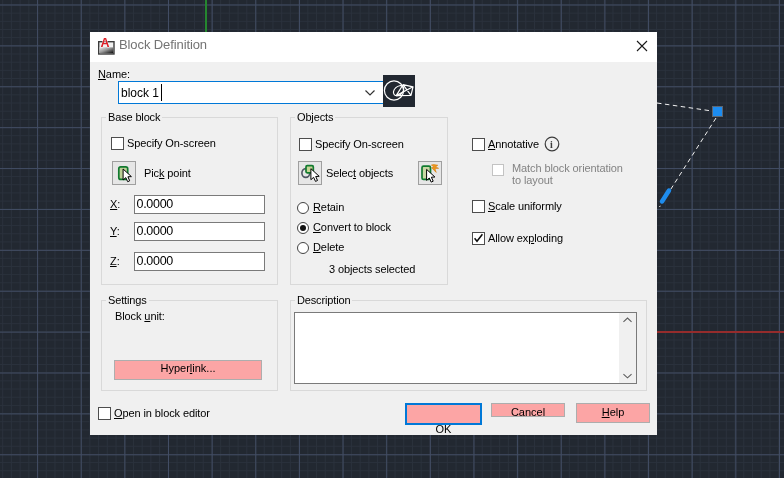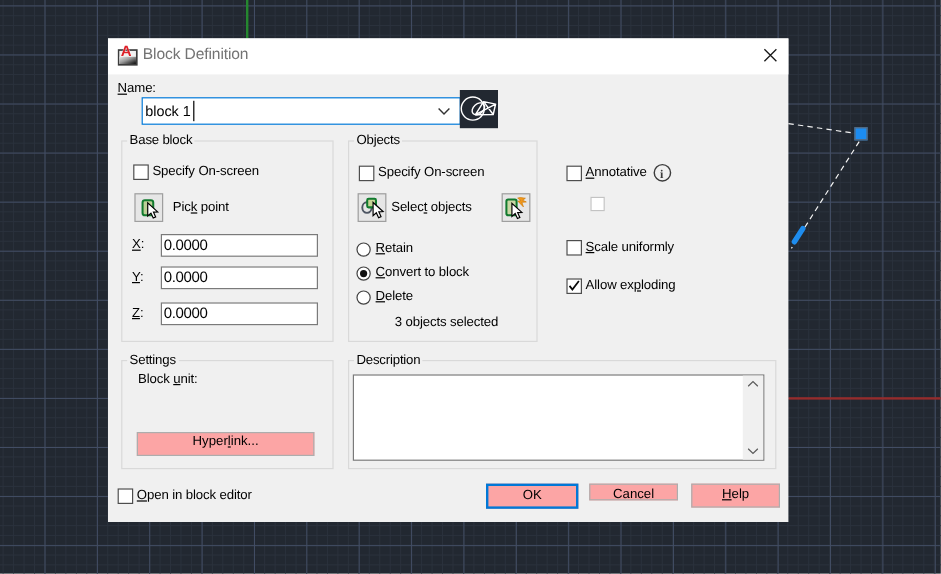--- a/index.html
+++ b/index.html
@@ -142,20 +142,21 @@
   <div class="lbl" style="left:223px;top:210px"><u class="mn">D</u>elete</div>
   <div class="lbl" style="left:239px;top:232px">3 objects selected</div>
 
   <div class="cb" style="left:382px;top:106px"></div>
   <div class="lbl" style="left:398px;top:107px"><u class="mn">A</u>nnotative</div>
   <svg class="abs" style="left:454px;top:104px" width="16" height="16" viewBox="0 0 16 16">
     <circle cx="8" cy="8" r="6.8" fill="none" stroke="#3c3c3c" stroke-width="1.2"></circle>
     <text x="6" y="12" font-size="10" font-weight="bold" font-family="Liberation Serif, serif" fill="#3c3c3c">i</text>
   </svg>
   <div class="cb dis" style="left:402px;top:132px"></div>
+  <div class="lbl" style="left:422px;top:131px;color:#838383">Match block orientation<br>to layout</div>
   <div class="cb" style="left:382px;top:168px"></div>
   <div class="lbl" style="left:398px;top:169px"><u class="mn">S</u>cale uniformly</div>
   <div class="cb" style="left:382px;top:200px"></div>
   <svg class="abs" style="left:382px;top:200px" width="13" height="13" viewBox="0 0 13 13">
     <path d="M2.6 6.2 L5 9.2 L10.4 2.2" fill="none" stroke="#0a0a0a" stroke-width="1.5"></path>
   </svg>
   <div class="lbl" style="left:398px;top:201px">Allow ex<u class="mn">p</u>loding</div>
 
   <div class="lbl" style="left:25px;top:279px">Block <u class="mn">u</u>nit:</div>
   <div class="btn" style="left:24px;top:328px;width:148px;height:20px;padding-top:1px">Hyper<u class="mn">l</u>ink...</div>
@@ -166,16 +167,16 @@
         <path d="M0.5 5 L5 0.8 L9.5 5" stroke="#5c5c5c" stroke-width="1.2" fill="none"></path>
       </svg>
       <svg style="position:absolute;left:4px;bottom:4px" width="9" height="6" viewBox="0 0 10 6">
         <path d="M0.5 0.8 L5 5 L9.5 0.8" stroke="#5c5c5c" stroke-width="1.2" fill="none"></path>
       </svg>
     </div>
   </div>
 
   <div class="cb" style="left:8px;top:375px"></div>
   <div class="lbl" style="left:24px;top:376px"><u class="mn">O</u>pen in block editor</div>
-  <div class="btn" style="left:315px;top:371px;width:77px;height:21px;border:2px solid #0078d7;padding-top:2px">OK</div>
+  <div class="btn" style="left:315px;top:371px;width:77px;height:21px;border:2px solid #0078d7;padding-top:18px">OK</div>
   <div class="btn" style="left:401px;top:371px;width:74px;height:14px;padding-top:2px">Cancel</div>
   <div class="btn" style="left:486px;top:371px;width:74px;height:20px;padding-top:2px"><u class="mn">H</u>elp</div>
 </div>
 
 </body></html>

